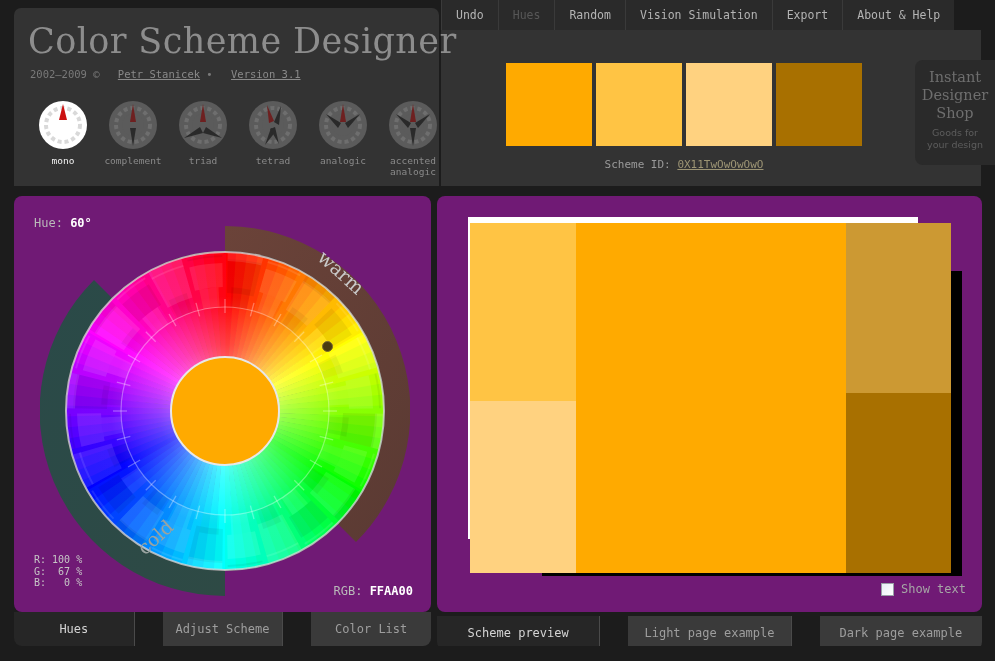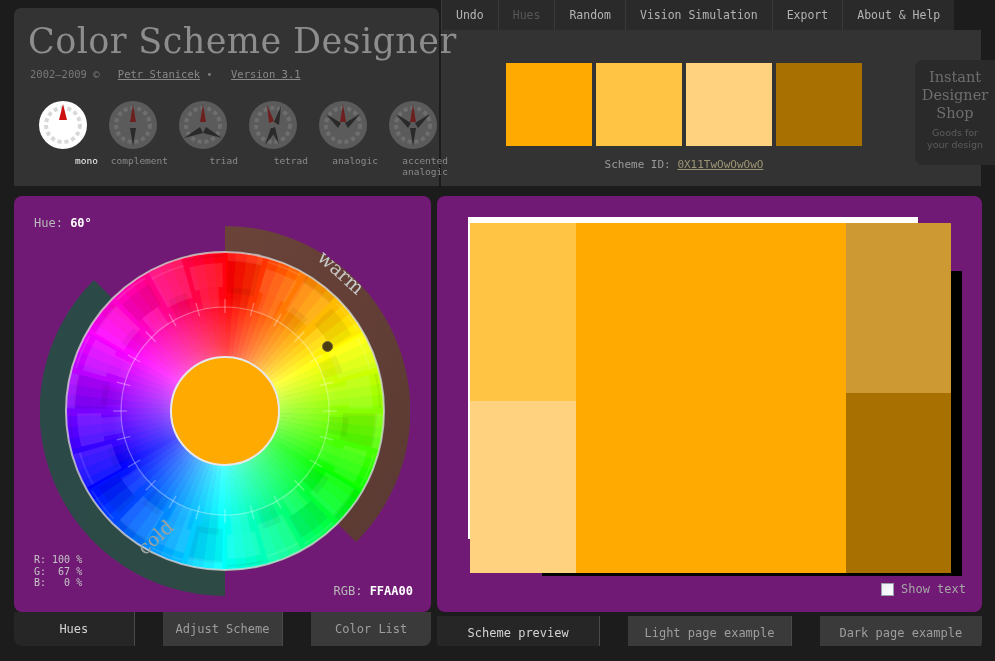--- a/index.html
+++ b/index.html
@@ -94,21 +94,21 @@
 
   
   .scheme-types {
     position: absolute;
     left: 28px; top: 100px;
     display: flex;
     gap: 0px;
   }
   .stype {
     width: 70px;
-    text-align: right;
+    text-align: center;
     cursor: pointer;
     position: relative;
   }
   .stype .dial {
     width: 50px; height: 50px;
     margin: 0 auto 5px;
     position: relative;
   }
   .stype .dial svg { display: block; }
   .stype .lbl {

